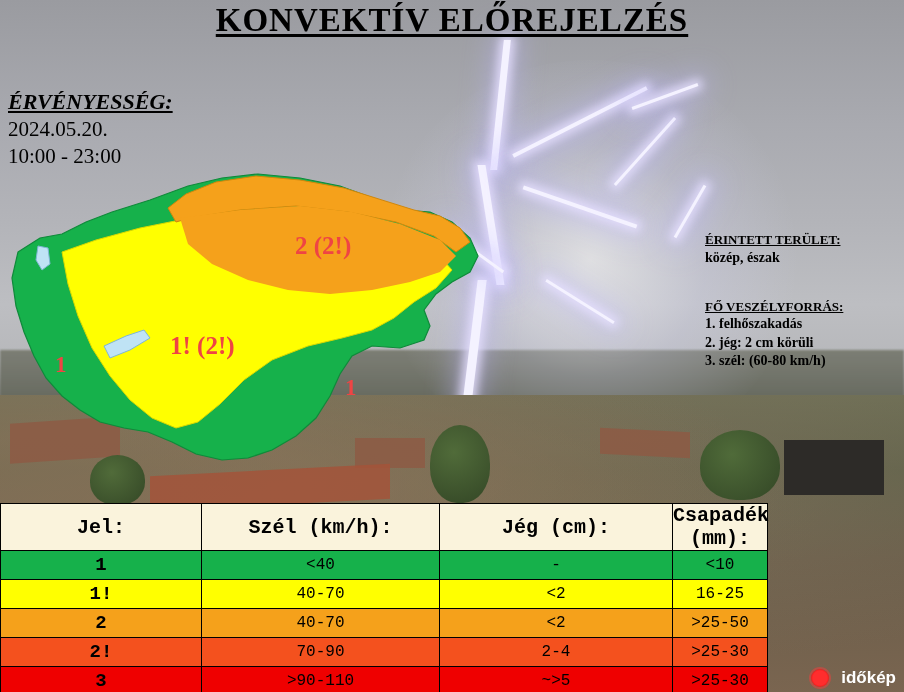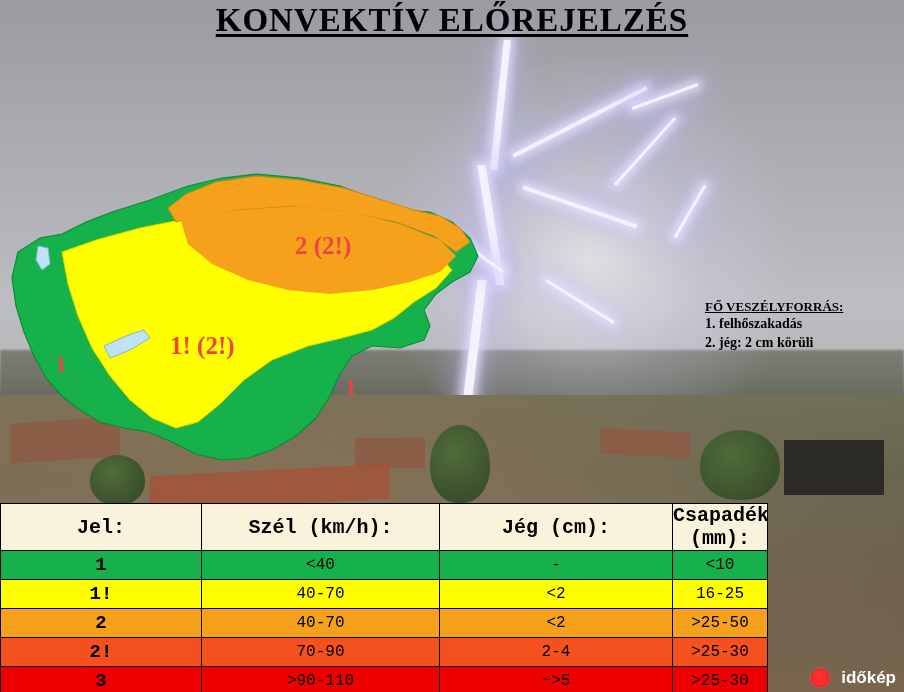--- a/index.html
+++ b/index.html
@@ -231,26 +231,36 @@
     <div class="roof" style="left:600px; top:430px; width:90px; height:26px; transform:skewY(3deg);"></div>
     <div class="roof" style="left:150px; top:470px; width:240px; height:35px; transform:skewY(-3deg); background:#a3543a;"></div>
     <div class="tree" style="left:430px; top:425px; width:60px; height:78px;"></div>
     <div class="tree" style="left:700px; top:430px; width:80px; height:70px;"></div>
     <div class="tree" style="left:90px; top:455px; width:55px; height:50px;"></div>
     <div class="dark-block" style="left:784px; top:440px; width:100px; height:55px;"></div>
   </div>
 
   <div class="title">KONVEKTÍV ELŐREJELZÉS</div>
 
-
+  <div class="valid-block">
+    <span class="valid-title">ÉRVÉNYESSÉG:</span>
+    <span class="valid-line">2024.05.20.</span>
+    <span class="valid-line">10:00 - 23:00</span>
+  </div>
+
+  <div class="info-block">
+    <span class="info-head">ÉRINTETT TERÜLET:</span>
+    <span class="info-line">közép, észak</span>
+  </div>
 
   <div class="info-block2">
     <span class="info-head">FŐ VESZÉLYFORRÁS:</span>
     <span class="info-line">1. felhőszakadás</span>
     <span class="info-line">2. jég: 2 cm körüli</span>
+    <span class="info-line">3. szél: (60-80 km/h)</span>
   </div>
 
   <div class="map">
     <svg width="520" height="340" viewBox="0 0 520 340">
 
       <path fill="#16b14b" stroke="#0f8a3a" stroke-width="1.2" d="M18,92 L40,78 L62,74 L86,62 L112,52 L150,40 L188,26 L222,18 L258,14 L300,18 L340,26
            L378,40 L404,50 L430,52 L452,62 L470,78 L478,96 L470,112 L452,122 L436,134 L424,150
            L430,166 L424,180 L400,188 L372,186 L352,196 L340,214 L330,236 L316,258 L296,276
            L272,290 L248,298 L222,300 L196,294 L172,282 L148,272 L124,268 L100,262 L80,250
            L62,236 L46,218 L34,196 L24,172 L16,146 L12,118 Z"></path>

